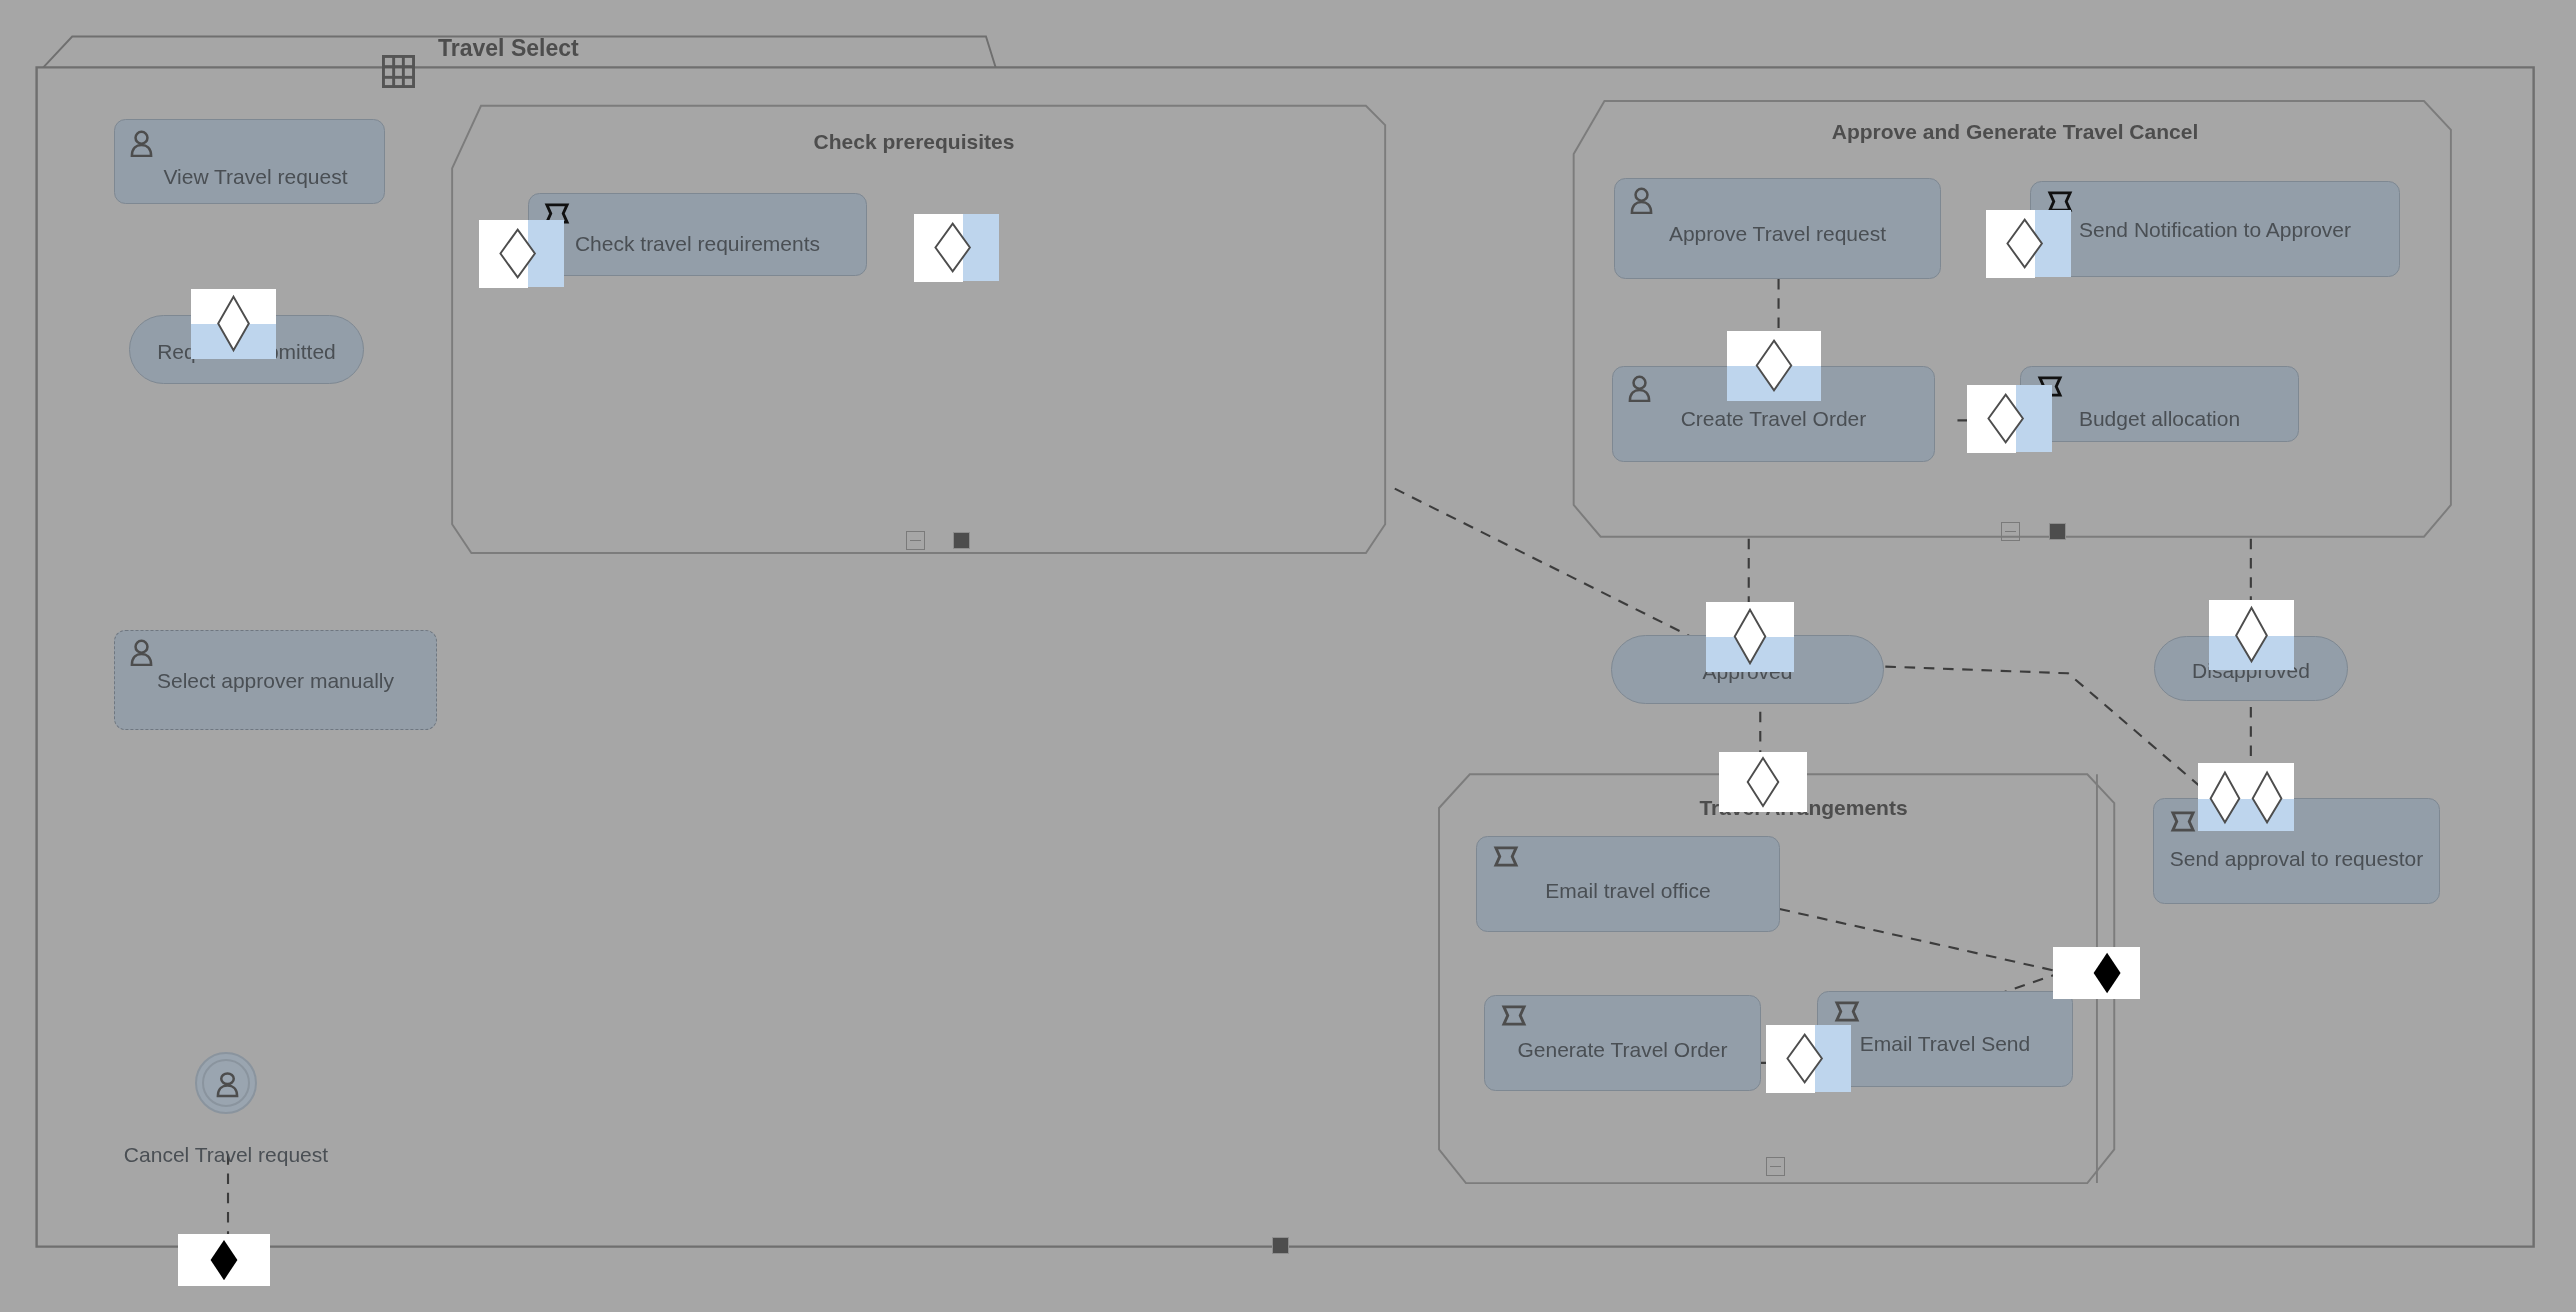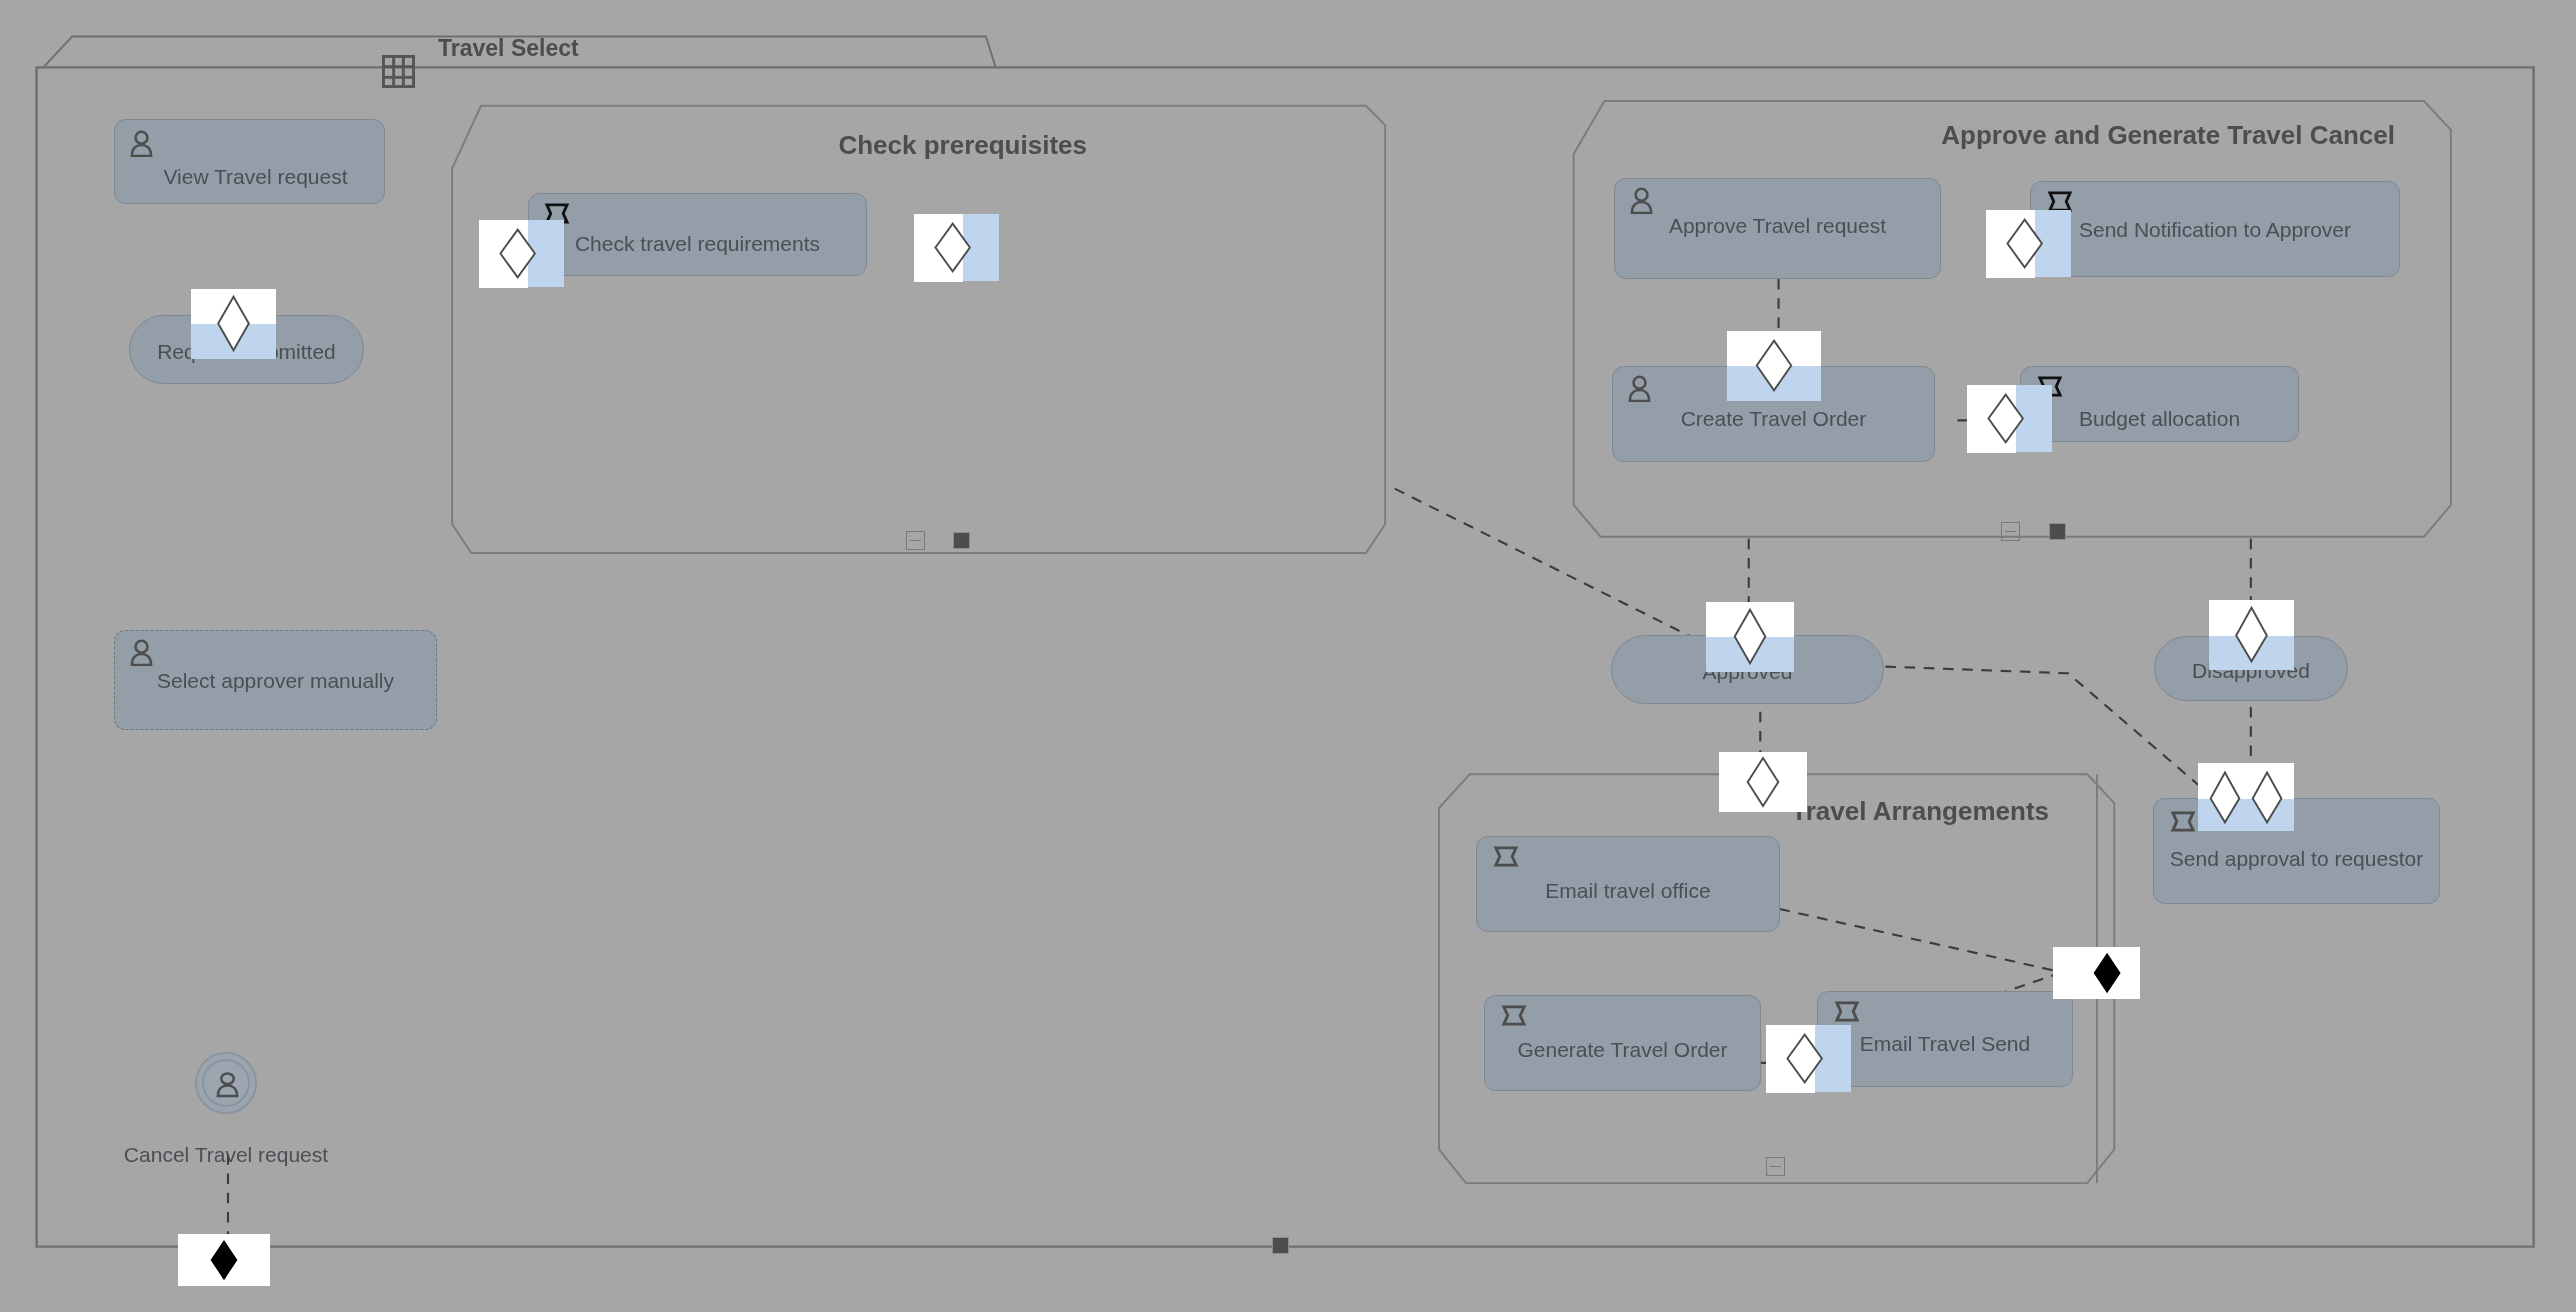--- a/index.html
+++ b/index.html
@@ -16,22 +16,22 @@
   
   .pool-tab-label{
     position:absolute;
     font-size:23px;font-weight:bold;color:#4d4d4d;
     white-space:nowrap;
   }
 
   
   .sub-title{
     position:absolute;
-    font-size:26px;font-weight:bold;color:#4d4d4d;
-    white-space:nowrap;text-align:right;
+    font-size:21px;font-weight:bold;color:#4d4d4d;
+    white-space:nowrap;text-align:center;
   }
 
   
   .task{
     position:absolute;
     background:#939ea9;
     border:1.5px solid #7e8892;
     border-radius:11.5px;
     box-sizing:border-box;
   }
@@ -227,21 +227,21 @@
     <div class="task-label" style="top:38px;">Select approver manually</div>
   </div>
 
   <div class="task" style="left:1614px;top:178px;width:327px;height:101px;">
     <div class="ic" style="left:13.5px;top:7.7px;">
       <svg width="25" height="27" viewBox="0 0 26 28">
         <circle cx="13" cy="8" r="6.2" fill="none" stroke="#4d4d4d" stroke-width="2.6"></circle>
         <path d="M 3 27 C 3 18.5 8 15.5 13 15.5 C 18 15.5 23 18.5 23 27 Z" fill="none" stroke="#4d4d4d" stroke-width="2.6"></path>
       </svg>
     </div>
-    <div class="task-label" style="top:35px;">Approve Travel request</div>
+    <div class="task-label" style="top:43px;">Approve Travel request</div>
   </div>
 
   <div class="task" style="left:2030px;top:181px;width:370px;height:96px;">
     <div class="ic" style="left:13.5px;top:6.7px;">
       <svg width="29" height="25" viewBox="0 0 30 26">
         <path d="M 5 4 L 26 4 L 22 13 L 26 22 L 5 22 L 9 13 Z" fill="none" stroke="#111" stroke-width="3"></path>
       </svg>
     </div>
     <div class="task-label" style="top:36px;">Send Notification to Approver</div>
   </div>

